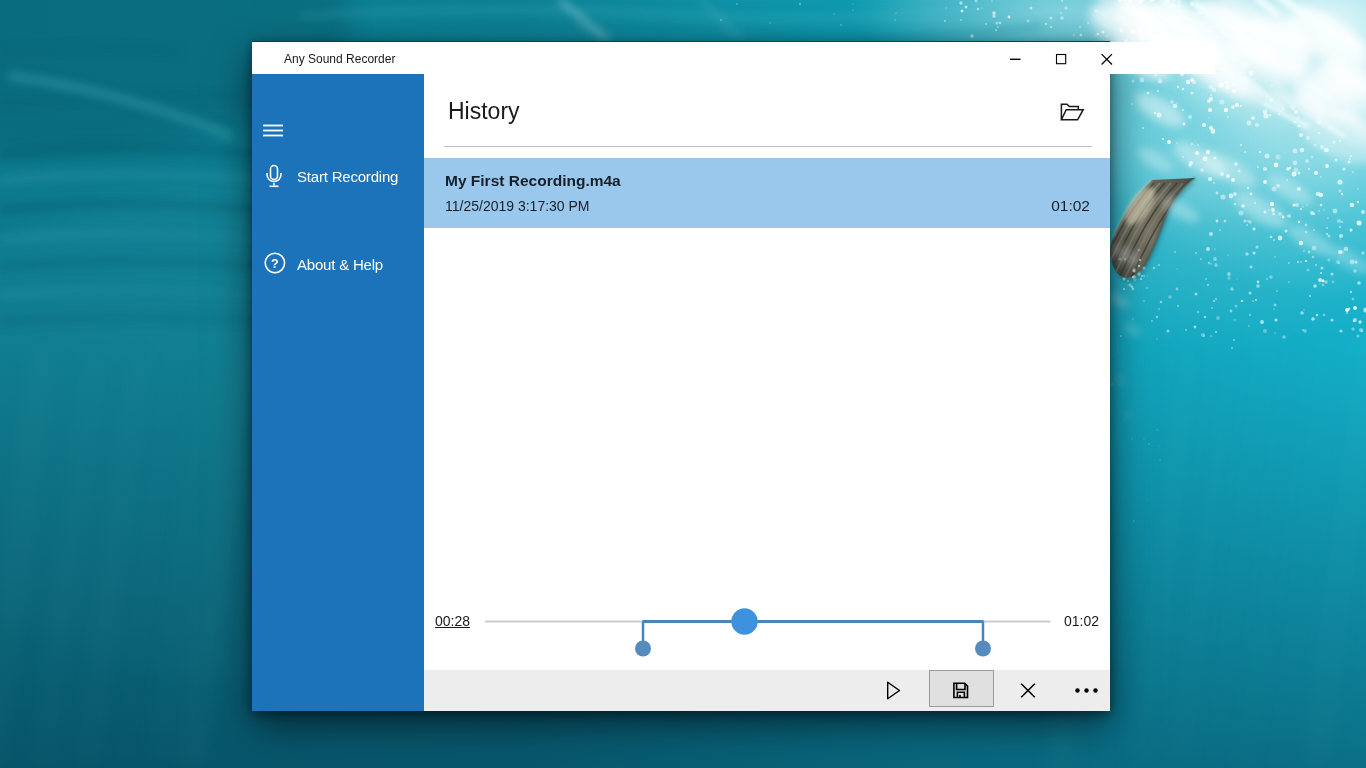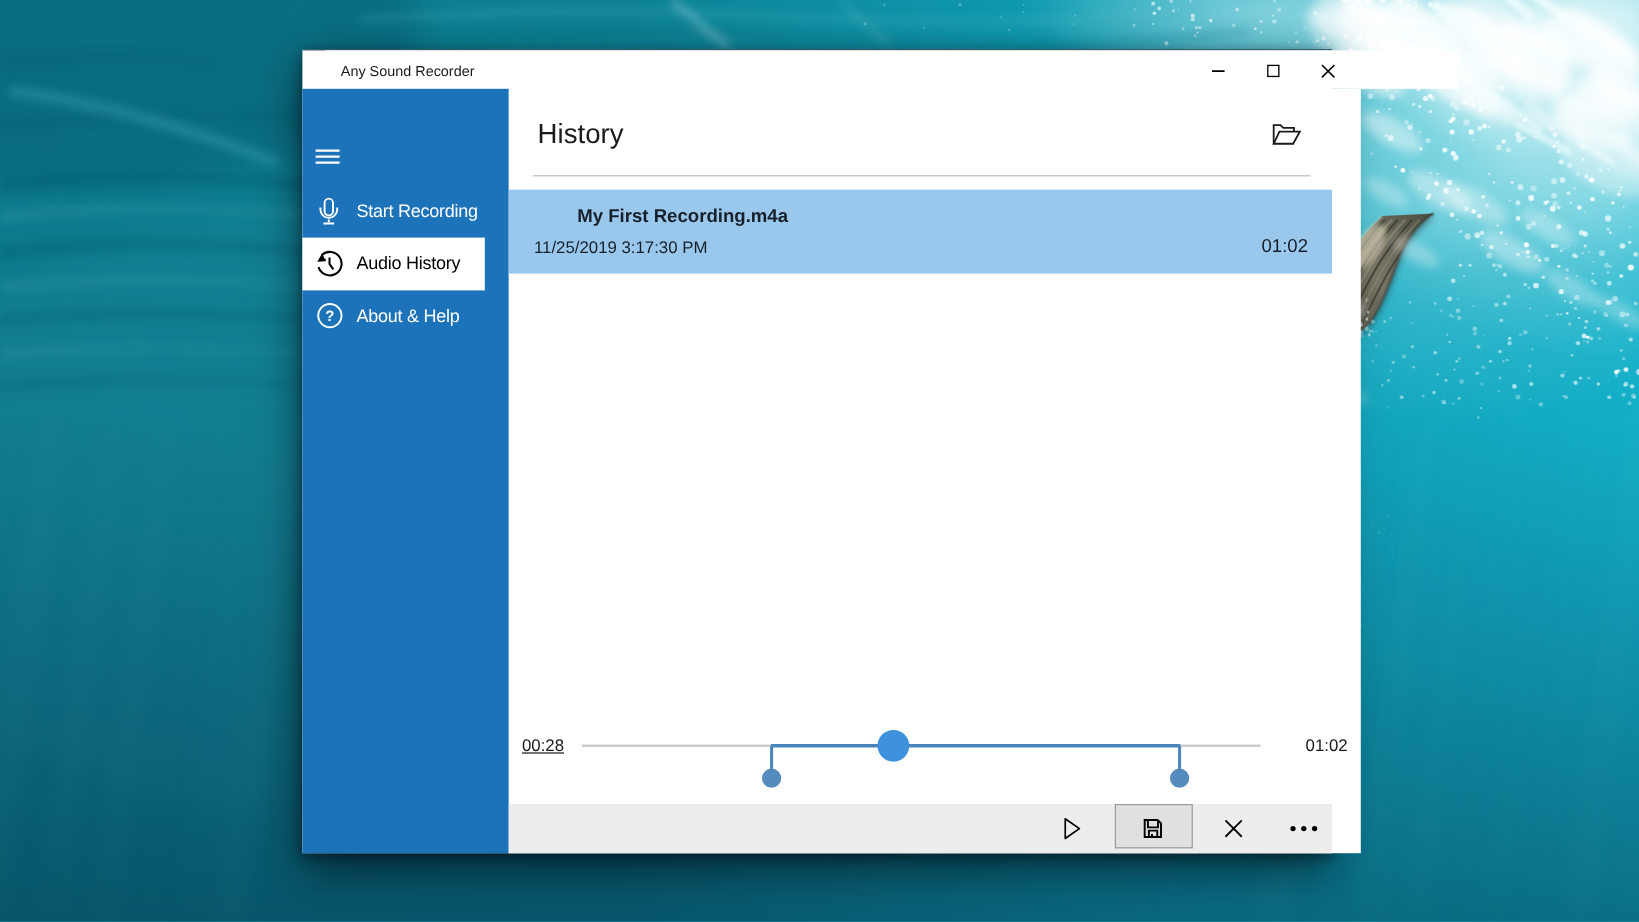--- a/index.html
+++ b/index.html
@@ -6,25 +6,25 @@
   body{font-family:"Liberation Sans",sans-serif;position:relative;background:#1b7f93;}
   #bg{position:absolute;left:0;top:0;}
   .win{position:absolute;left:252px;top:41px;width:858px;height:669px;background:#fff;
        border-top:1px solid #10414f;box-shadow:0 14px 36px rgba(0,8,16,.62),0 3px 10px rgba(0,8,16,.45);}
   .titlebar{position:absolute;left:0;top:0;width:944px;height:32px;background:#fff;margin-left:19px;}
   .title{position:absolute;left:13px;top:10px;font-size:12px;color:#1a1a1a;letter-spacing:0;}
   .sidebar{position:absolute;left:0;top:32px;width:172px;height:637px;background:#1c73ba;}
   .navitem{position:absolute;left:0;width:152px;height:44px;color:#fff;font-size:15px;}
   .navitem .lbl{position:absolute;left:45px;top:50%;transform:translateY(-50%);white-space:nowrap;letter-spacing:-0.2px;}
   .navsel{background:#fff;color:#000;}
-  .content{position:absolute;left:172px;top:32px;width:686px;height:637px;background:#fff;padding-left:24px;}
+  .content{position:absolute;left:172px;top:32px;width:686px;height:637px;background:#fff;}
   .histh{position:absolute;left:24px;top:24px;font-size:23px;color:#1b1b1b;}
   .sep{position:absolute;left:20px;top:71.5px;width:648px;height:1px;background:#bdbdbd;}
   .row{position:absolute;left:0;top:83.5px;width:686px;height:70px;background:#9ac8ed;}
-  .row .t1{position:absolute;left:21px;top:14px;font-size:15.5px;font-weight:bold;color:#16202a;margin-left:36px;}
+  .row .t1{position:absolute;left:21px;top:14px;font-size:15.5px;font-weight:bold;color:#16202a;}
   .row .t2{position:absolute;left:21px;top:40px;font-size:14px;color:#16202a;text-align:center;}
   .row .t3{position:absolute;right:20px;top:39px;font-size:15.5px;color:#16202a;}
   .timeL{position:absolute;left:11px;top:539px;font-size:14px;color:#1a1a1a;text-decoration:underline;}
   .timeR{position:absolute;right:11px;top:539px;font-size:14px;color:#1a1a1a;}
   .cmdbar{position:absolute;left:0;top:595.5px;width:686px;height:41px;background:#ededee;}
   .savebox{position:absolute;left:504.5px;top:596px;width:65px;height:37px;background:#e0e0e0;
            border:1px solid #9b9b9b;box-sizing:border-box;}
 </style>
 </head>
 <body>
@@ -776,31 +776,20 @@
     <svg width="172" height="44" style="position:absolute;left:0;top:0">
       <g fill="none" stroke="#fff" stroke-width="1.6">
         <rect x="18.5" y="11.5" width="7" height="14" rx="3.5"></rect>
         <path d="M 15 19 v 1.5 a 7 7 0 0 0 14 0 V 19"></path>
         <line x1="22" y1="29" x2="22" y2="31.5"></line>
         <line x1="17.5" y1="32.3" x2="26.5" y2="32.3"></line>
       </g>
     </svg>
     <span class="lbl">Start Recording</span>
   </div>
-  <div class="navitem navsel" style="top:156px;">
-    <svg width="172" height="44" style="position:absolute;left:0;top:0">
-      <g fill="none" stroke="#000" stroke-width="1.7">
-        <path d="M 13.48 24.57 A 9.8 9.8 0 1 0 16.17 14.53"></path>
-        <path d="M 22.6 16.6 V 22 L 25.8 26.5"></path>
-      </g>
-      <path d="M 12.4 20.1 L 16.5 13.1 L 19.4 19.7 Z" fill="#000"></path>
-      <rect x="15.2" y="17.6" width="4.2" height="1.9" fill="#000"></rect>
-    </svg>
-    <span class="lbl">Audio History</span>
-  </div>
   <div class="navitem" style="top:200px;">
     <svg width="172" height="44" style="position:absolute;left:0;top:0">
       <circle cx="22.9" cy="21" r="9.7" fill="none" stroke="#fff" stroke-width="1.6"></circle>
       <text x="22.9" y="25.8" font-size="12.5" font-weight="bold" fill="#fff" text-anchor="middle" font-family="Liberation Sans,sans-serif">?</text>
     </svg>
     <span class="lbl">About &amp; Help</span>
   </div>
   <div class="content">
     <div class="histh">History</div>
     <svg width="40" height="40" style="position:absolute;left:628px;top:23px">

